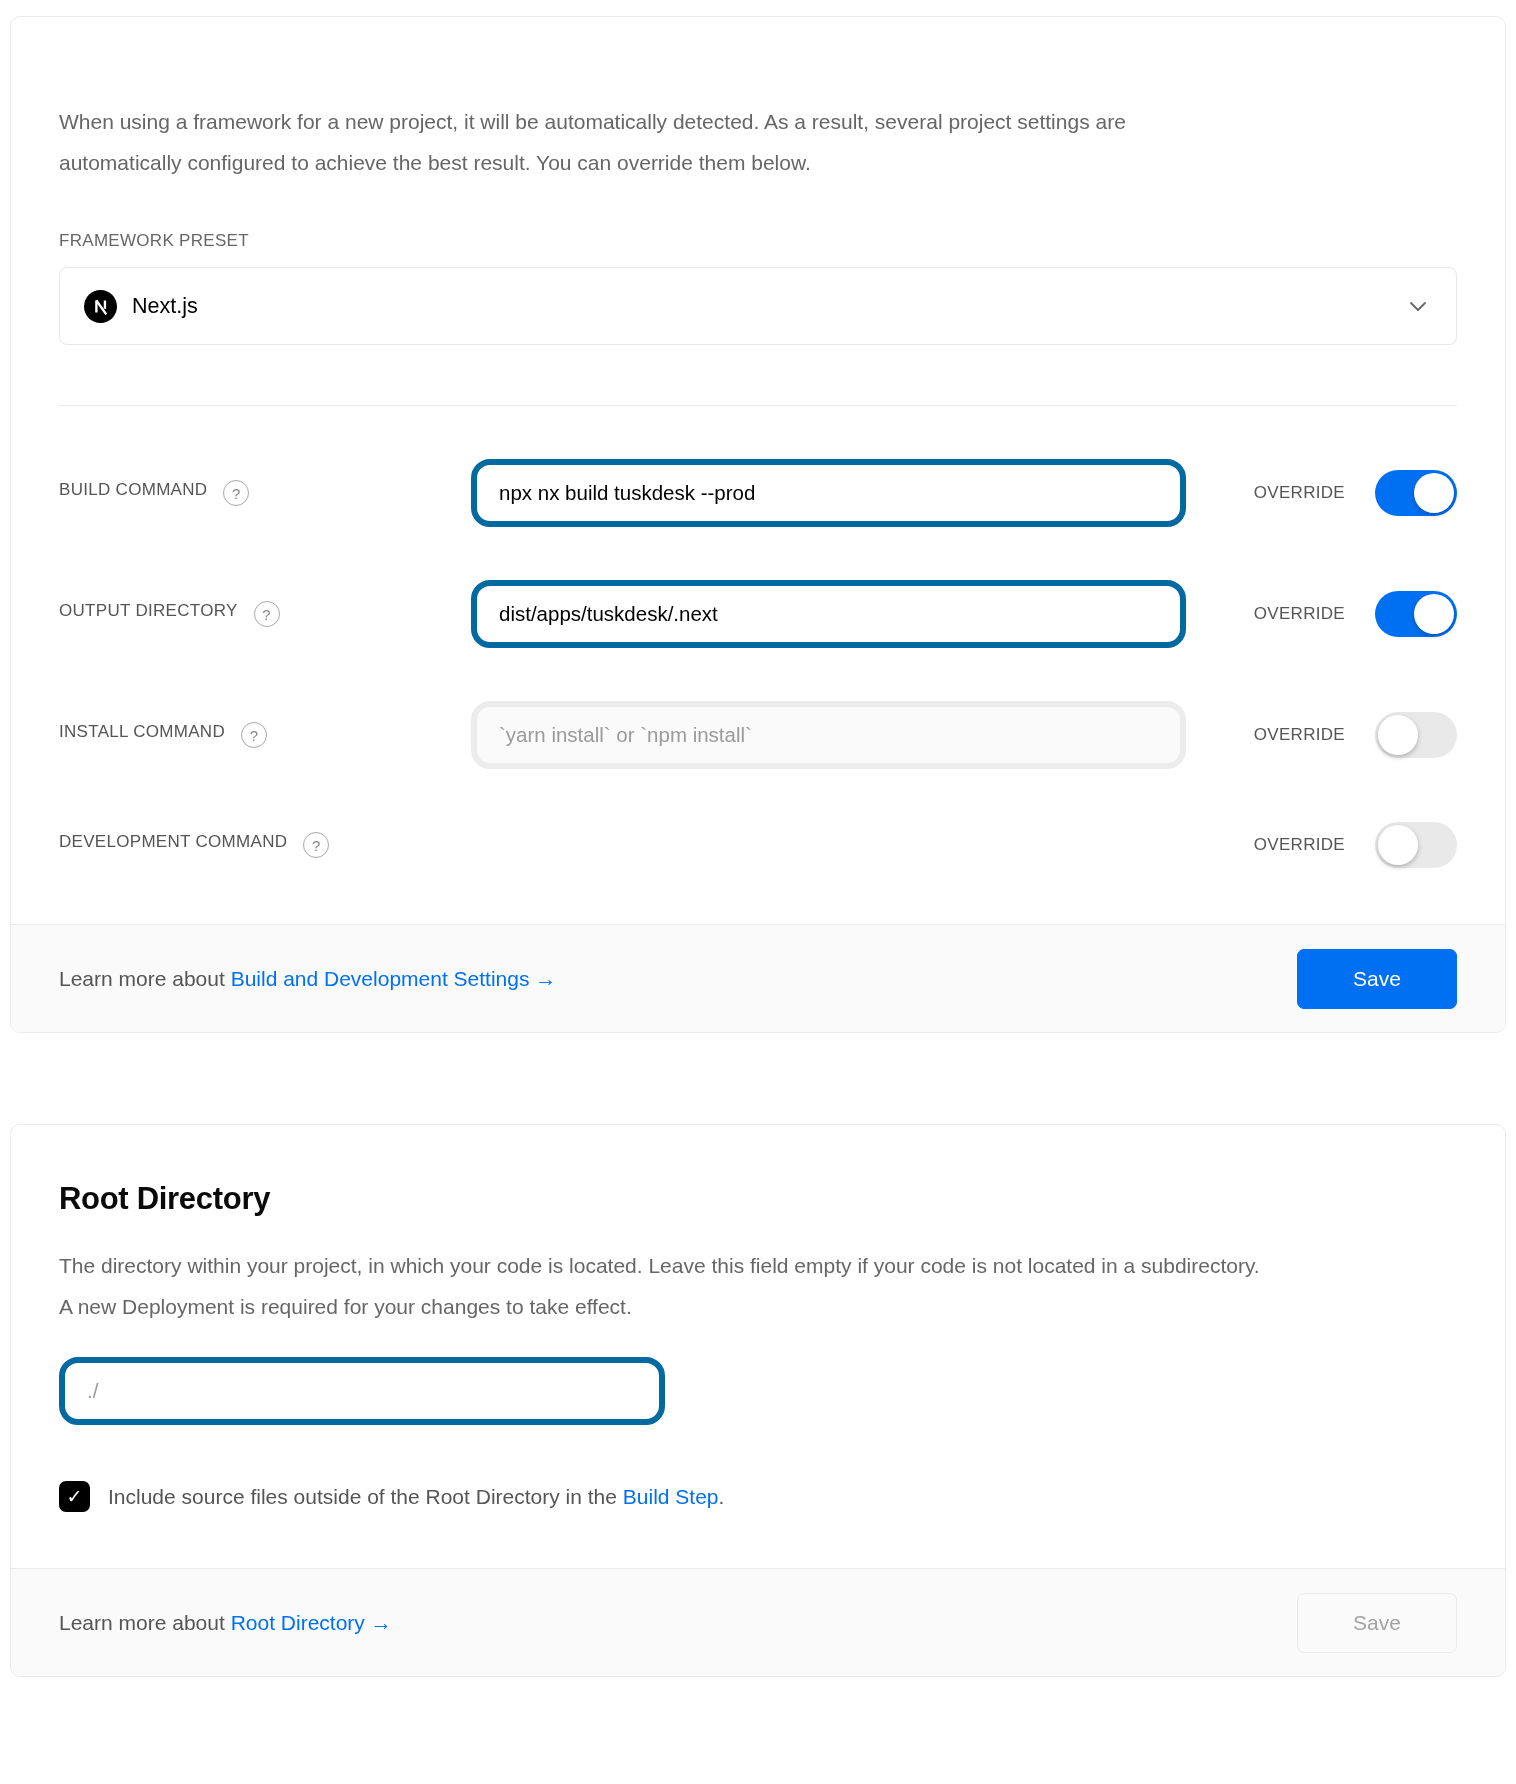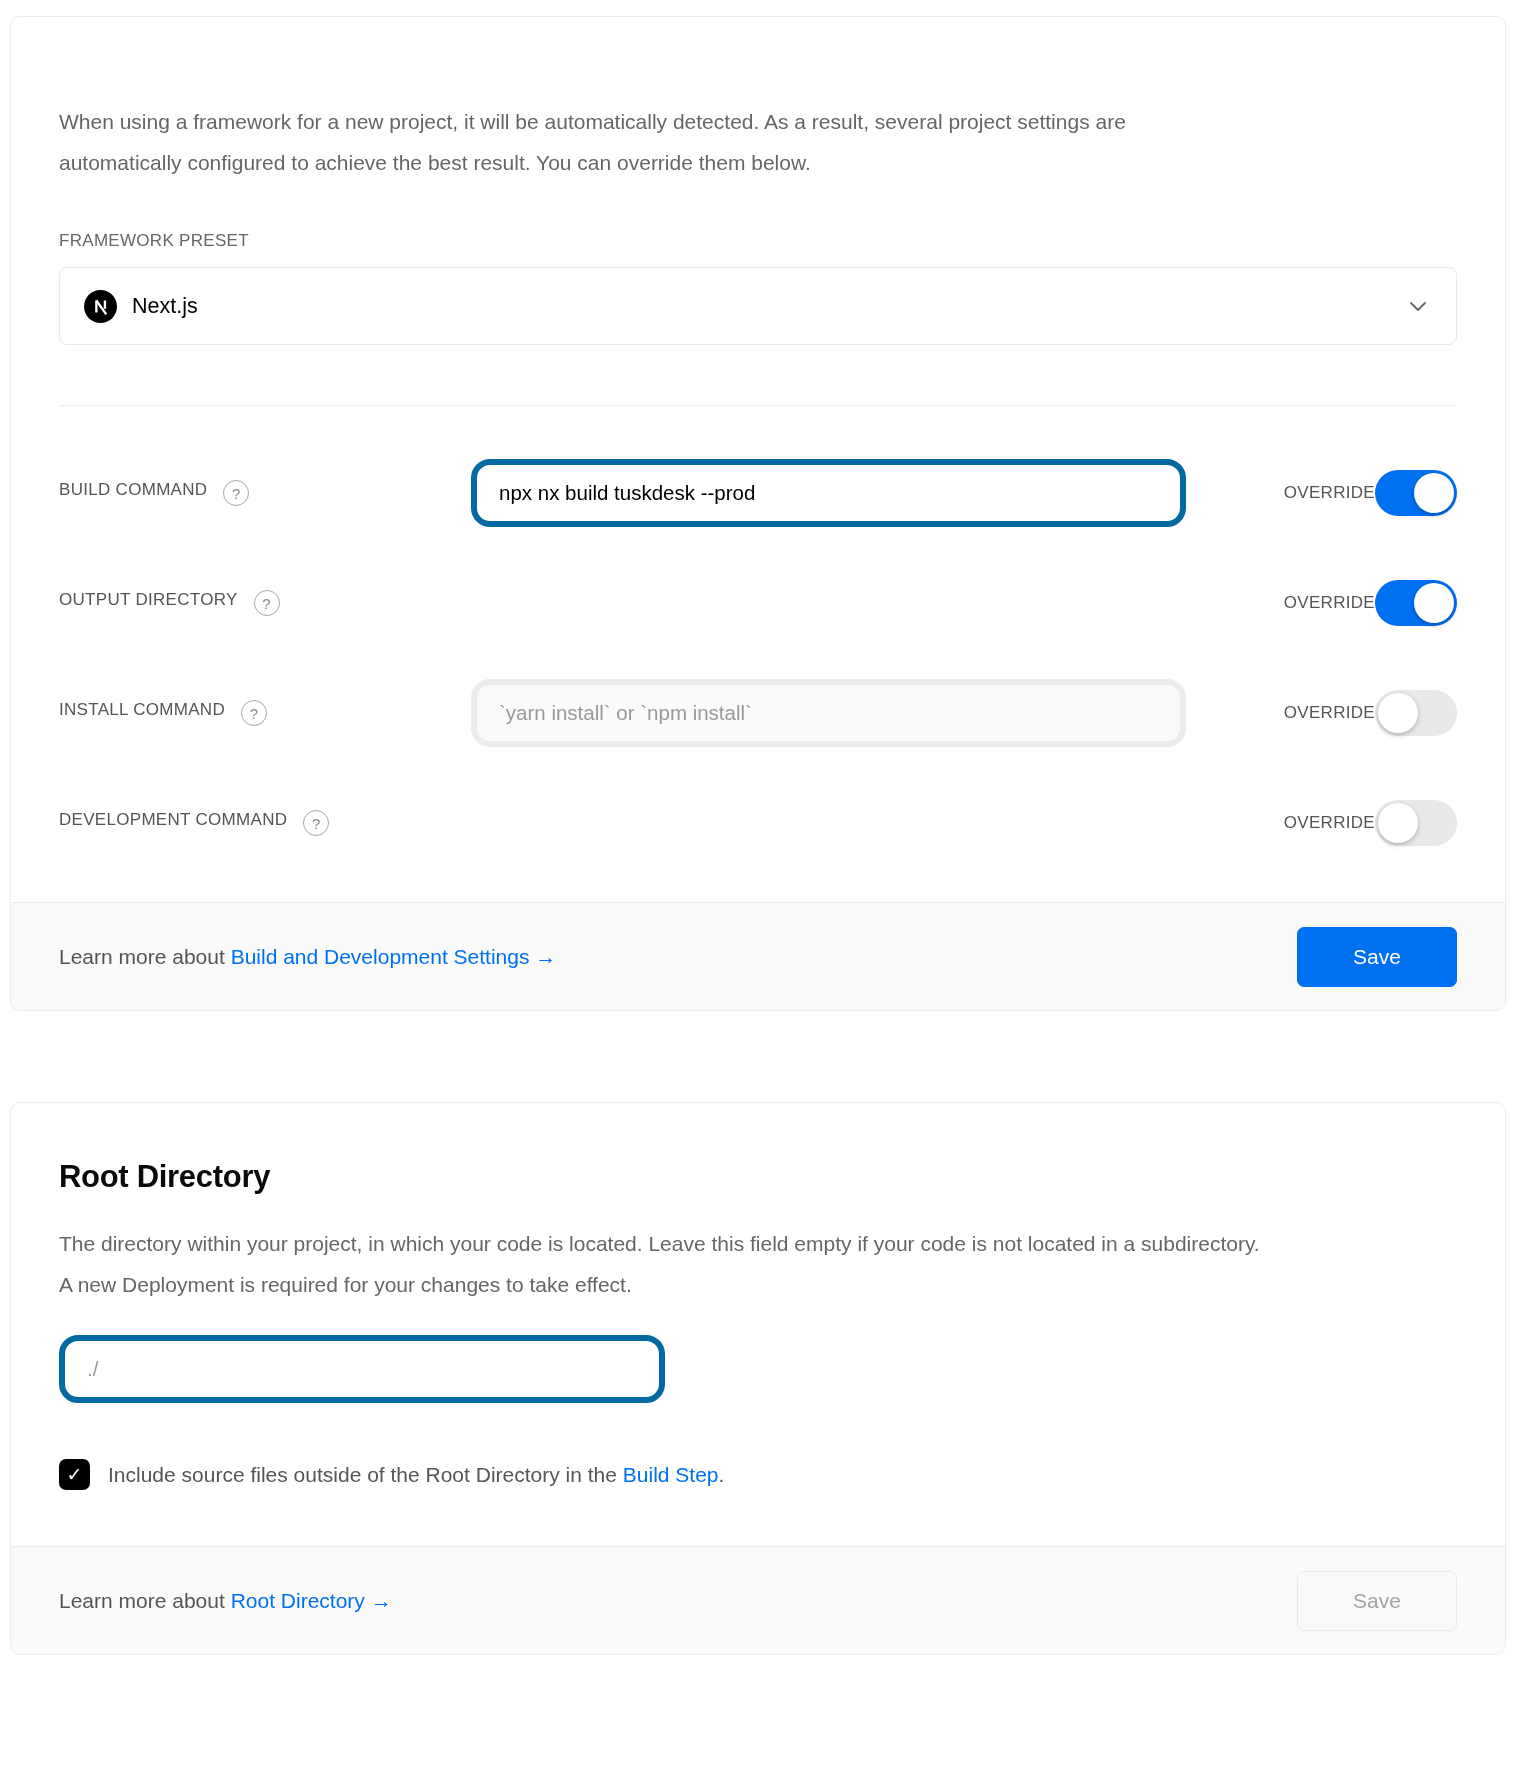--- a/index.html
+++ b/index.html
@@ -94,20 +94,21 @@
   .text-input::placeholder { color: #9a9a9a; }
   .text-input.disabled {
     background: #fafafa;
     border-color: #ececec;
     color: #999;
   }
   .override-group {
     margin-left: auto;
     display: flex;
     align-items: center;
+    gap: 30px;
   }
   .override-label { font-size: 17px; letter-spacing: 0.3px; color: #555; }
   .toggle {
     width: 82px; height: 46px;
     border-radius: 24px;
     background: #e9e9e9;
     position: relative;
     cursor: pointer;
     flex-shrink: 0;
   }
@@ -209,20 +210,21 @@
             <div class="knob"></div>
           </div>
       </div>
     </div>
 
     <div class="setting-row">
       <div class="row-label">
         <span>OUTPUT DIRECTORY</span>
         <span class="help-icon">?</span>
       </div>
+      <input class="text-input" type="text" value="dist/apps/tuskdesk/.next" placeholder="" style="">
       <div class="override-group">
         <span class="override-label">OVERRIDE</span>
         <div class="toggle on">
             <div class="knob"></div>
           </div>
       </div>
     </div>
 
     <div class="setting-row">
       <div class="row-label">

